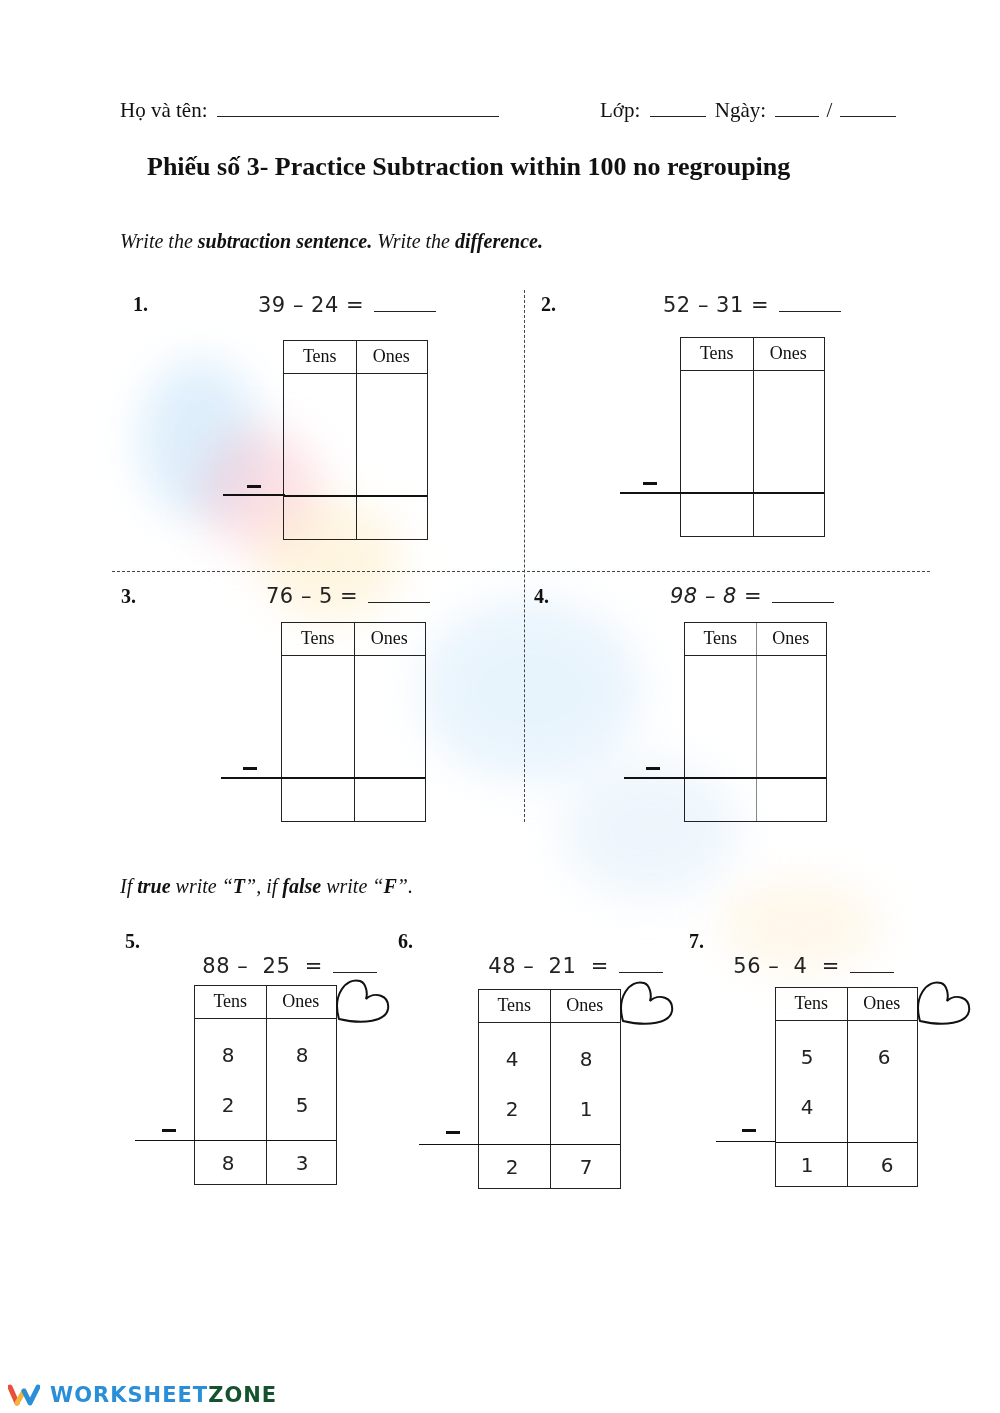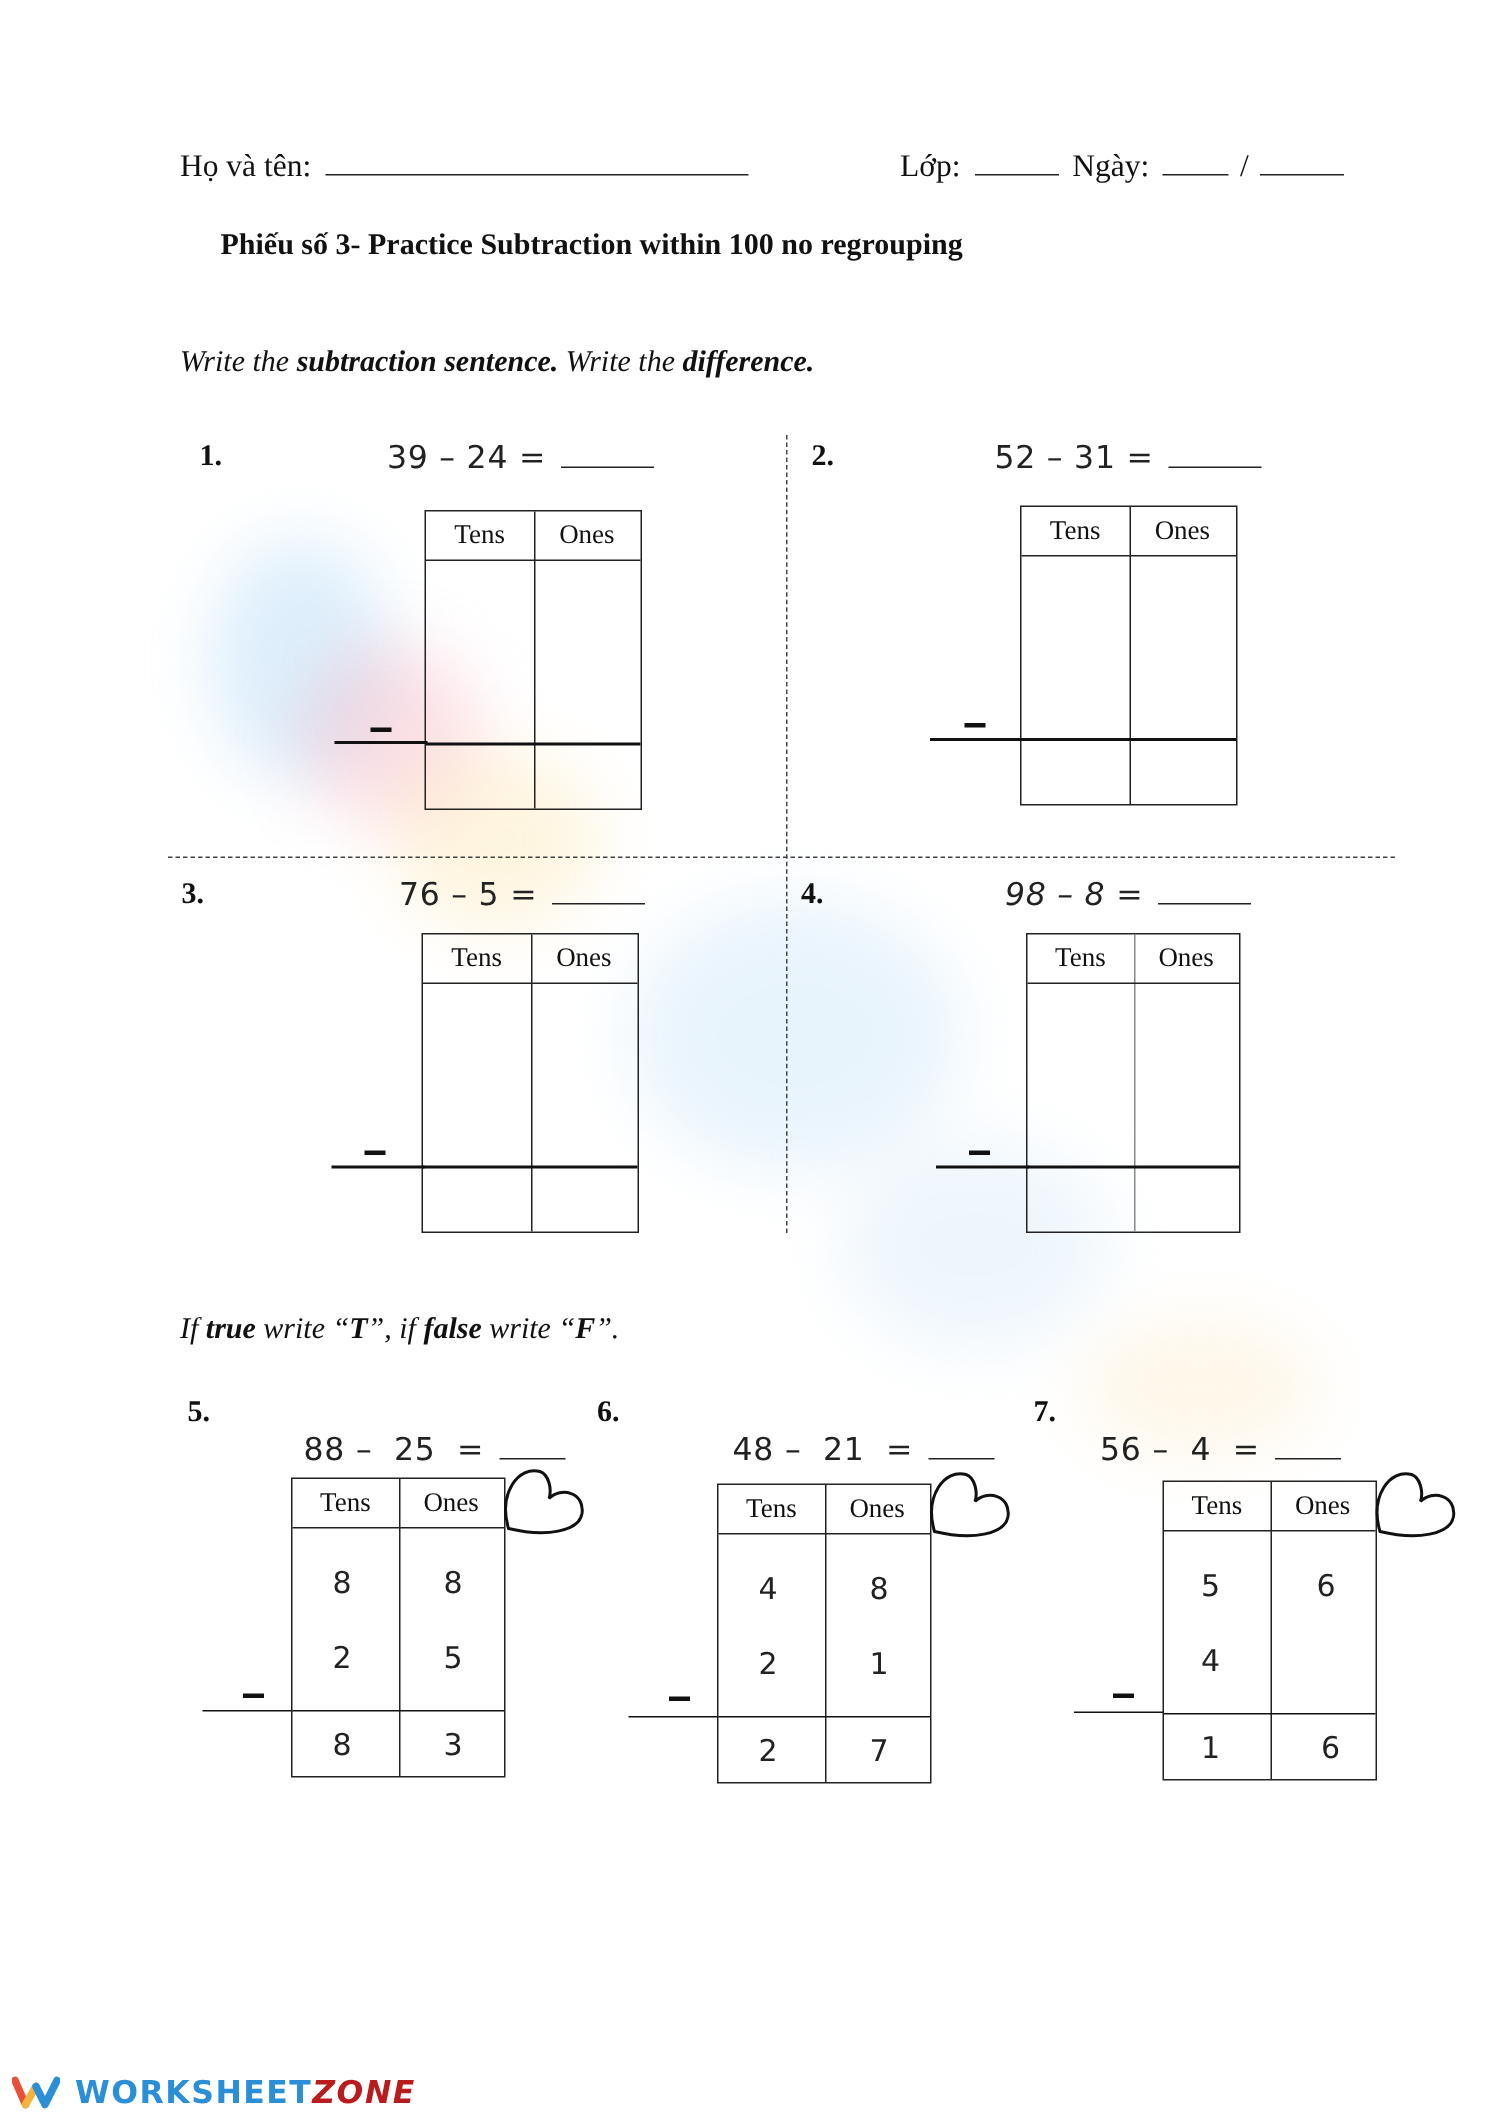--- a/index.html
+++ b/index.html
@@ -2,21 +2,21 @@
 <html><head>
 <meta charset="utf-8">
 <style>
   html, body { margin:0; padding:0; }
   body { width:1000px; height:1413px; background:#fff; position:relative; overflow:hidden;
          font-family:"Liberation Serif", "DejaVu Serif", serif; color:#111; }
   .abs { position:absolute; }
   .watermark { position:absolute; border-radius:50%; filter:blur(22px); opacity:0.35; }
   .header-line { font-size:21px; }
   .blank { display:inline-block; border-bottom:1px solid #222; height:18px; vertical-align:baseline; }
-  .title { font-size:20px; font-weight:bold; white-space:nowrap; }
+  .title { font-size:26px; font-weight:bold; white-space:nowrap; }
   .instr { font-size:20px; font-style:italic; }
   .instr b { }
   .qnum { font-size:20px; font-weight:bold; }
   .eq { font-size:21px; font-family:"DejaVu Sans", sans-serif; color:#222; letter-spacing:0.5px; }
   .eq .ans { display:inline-block; width:62px; border-bottom:1.5px solid #222; margin-left:10px; height:14px; }
   .pv { position:absolute; border:1.5px solid #222; box-sizing:border-box; }
   .pv .hdr { position:absolute; left:0; right:0; top:0; border-bottom:1.5px solid #222; display:flex; }
   .pv .hdr span { flex:1; text-align:center; font-size:18px; padding-top:5px; }
   .pv .vline { position:absolute; top:0; bottom:0; left:50%; border-left:1.5px solid #222; }
   .pv .res { position:absolute; left:0; right:0; border-top:2px solid #111; }
@@ -196,14 +196,14 @@
 <svg class="heart" style="left:915px;top:977px;" width="58" height="56" viewBox="0 0 58 56">
   <path d="M5 44 C-2 20 12 2 26 6 C32 8 34 18 32 24 C40 16 56 20 54 34 C52 46 30 50 5 44 Z" fill="#fff" stroke="#111" stroke-width="2"></path>
 </svg>
 
 <div class="logo">
   <svg width="32" height="24" viewBox="0 0 32 24">
     <path d="M2 4 L9 20" stroke="#e8503a" stroke-width="5" stroke-linecap="round"></path>
     <path d="M9 20 L16 8" stroke="#f3b33d" stroke-width="5" stroke-linecap="round"></path>
     <path d="M16 8 L22 20 L30 4" stroke="#2a8fd6" stroke-width="5" stroke-linecap="round" stroke-linejoin="round" fill="none"></path>
   </svg>
-  <span><span style="color:#2a8fd6;">WORKSHEET</span><span style="color:#b91c1c;font-style:italic;">ZONE</span></span>
+  <span><span style="color:#2a8fd6;">WORKSHEET</span><span style="color:#14532d;">ZONE</span></span>
 </div>
 
 </body></html>

